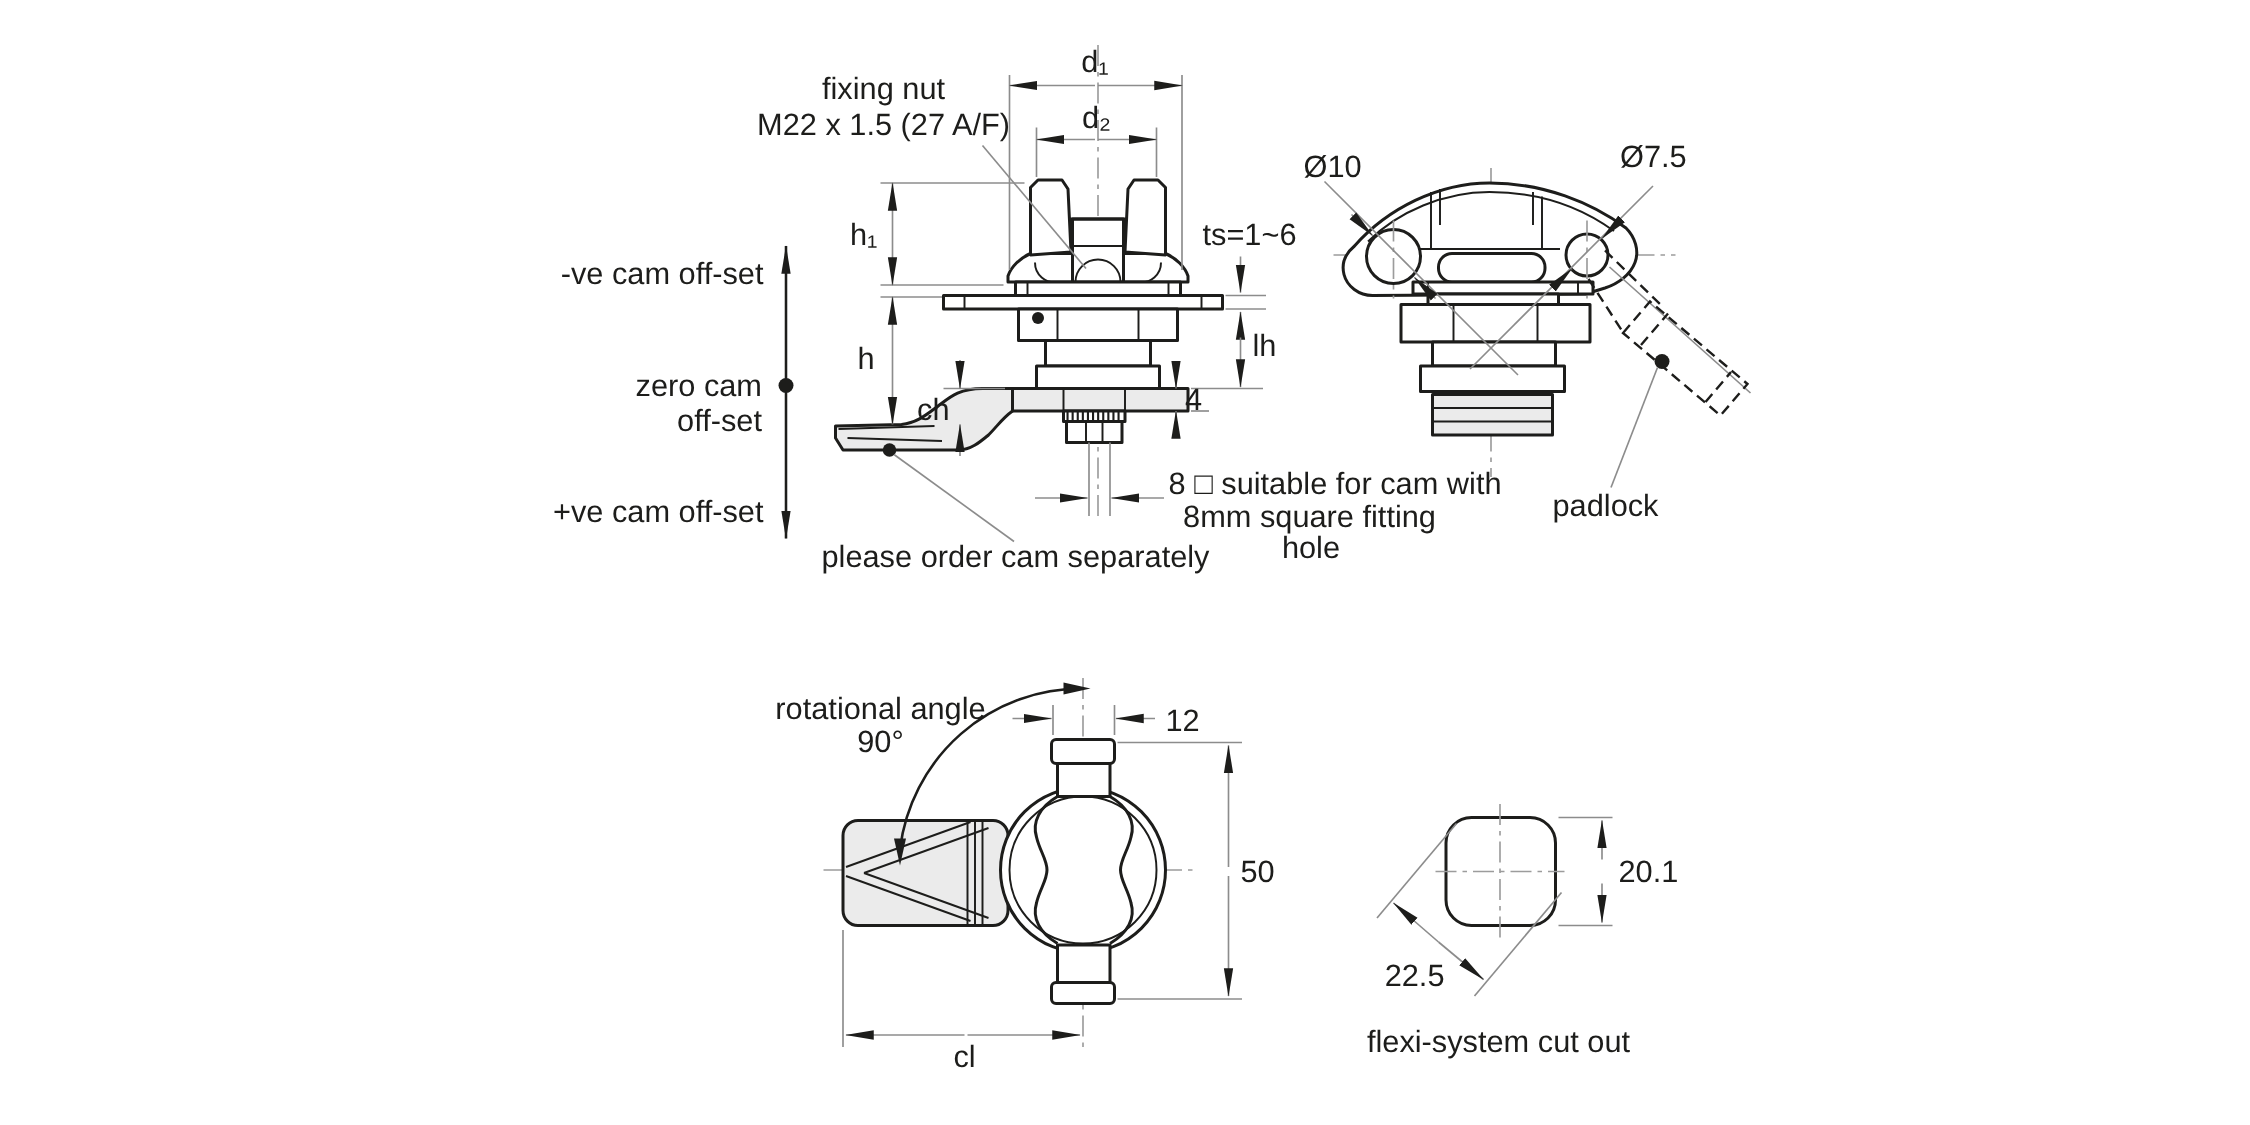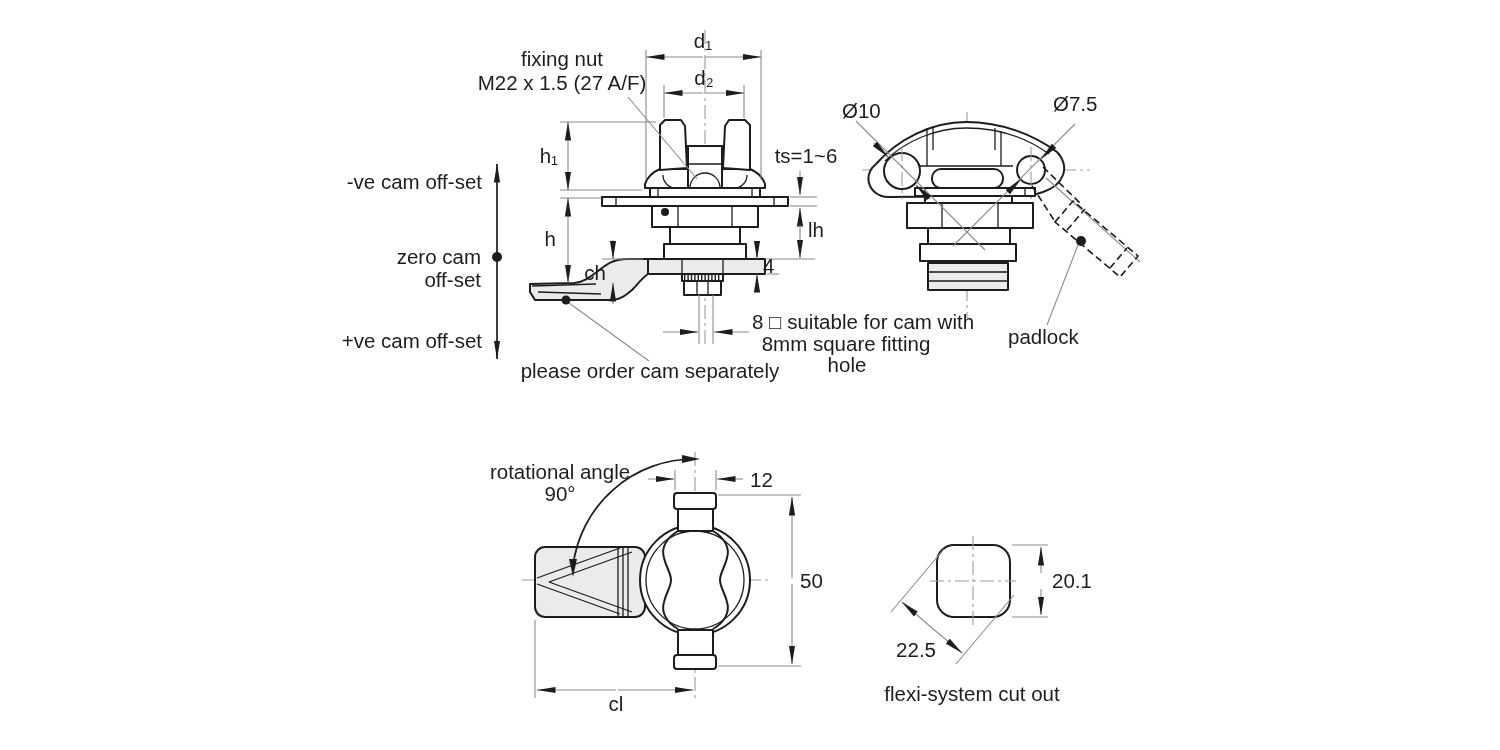--- a/index.html
+++ b/index.html
@@ -1,16 +1,16 @@
 <!DOCTYPE html>
 <html><head>
 <meta charset="utf-8">
 <style>
   html,body{margin:0;padding:0;background:#ffffff;}
-  .page{position:relative;width:1208px;height:750px;background:#ffffff;overflow:hidden;}
+  .page{position:relative;width:1208px;height:750px;background:#ffffff;overflow:hidden;padding-left:27px;}
   svg{display:block;}
   text{font-family:"Liberation Sans","DejaVu Sans",sans-serif;font-size:20.5px;fill:#1d1d1b;}
   .tc{text-anchor:middle;} .te{text-anchor:end;}
   .o {stroke:#1d1d1b;stroke-width:2;fill:none;stroke-linejoin:round;}
   .ow{stroke:#1d1d1b;stroke-width:2;fill:#ffffff;stroke-linejoin:round;}
   .og{stroke:#1d1d1b;stroke-width:2;fill:#ebebeb;stroke-linejoin:round;}
   .i {stroke:#1d1d1b;stroke-width:1.3;fill:none;}
   .d {stroke:#8c8c8c;stroke-width:1.1;fill:none;}
   .a {marker-end:url(#arr);}
   .k {stroke:#1d1d1b;stroke-width:1.7;fill:none;}

